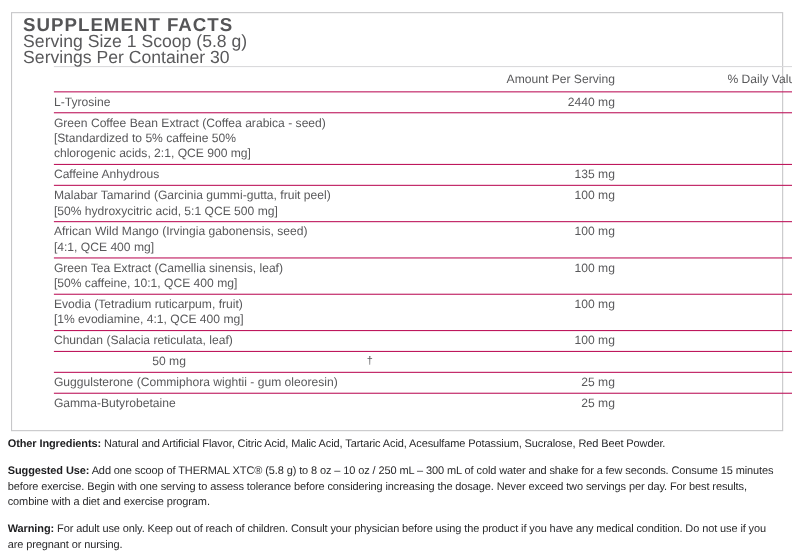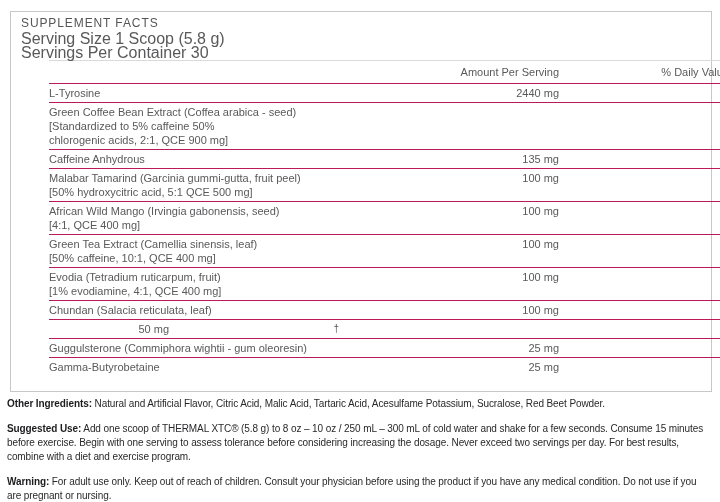--- a/index.html
+++ b/index.html
@@ -15,23 +15,23 @@
   .panel {
     position: absolute;
     left: 10px; top: 11px;
     width: 702px; height: 381px;
     box-sizing: border-box;
     border: 1px solid #c7c7c9;
     padding: 5px 10px 0 10px;
     color: #59595b;
   }
   .panel-title {
-    font-size: 12px;
+    font-size: 17px;
     line-height: 12px;
-    font-weight: normal;
+    font-weight: bold;
     letter-spacing: 0.9px;
     color: #555557;
   }
   .serving-info {
     margin-top: 3px;
     font-size: 16px;
     line-height: 14px;
   }
   .facts-table { width: 100%; margin-left: 28px; }
   .frow {

